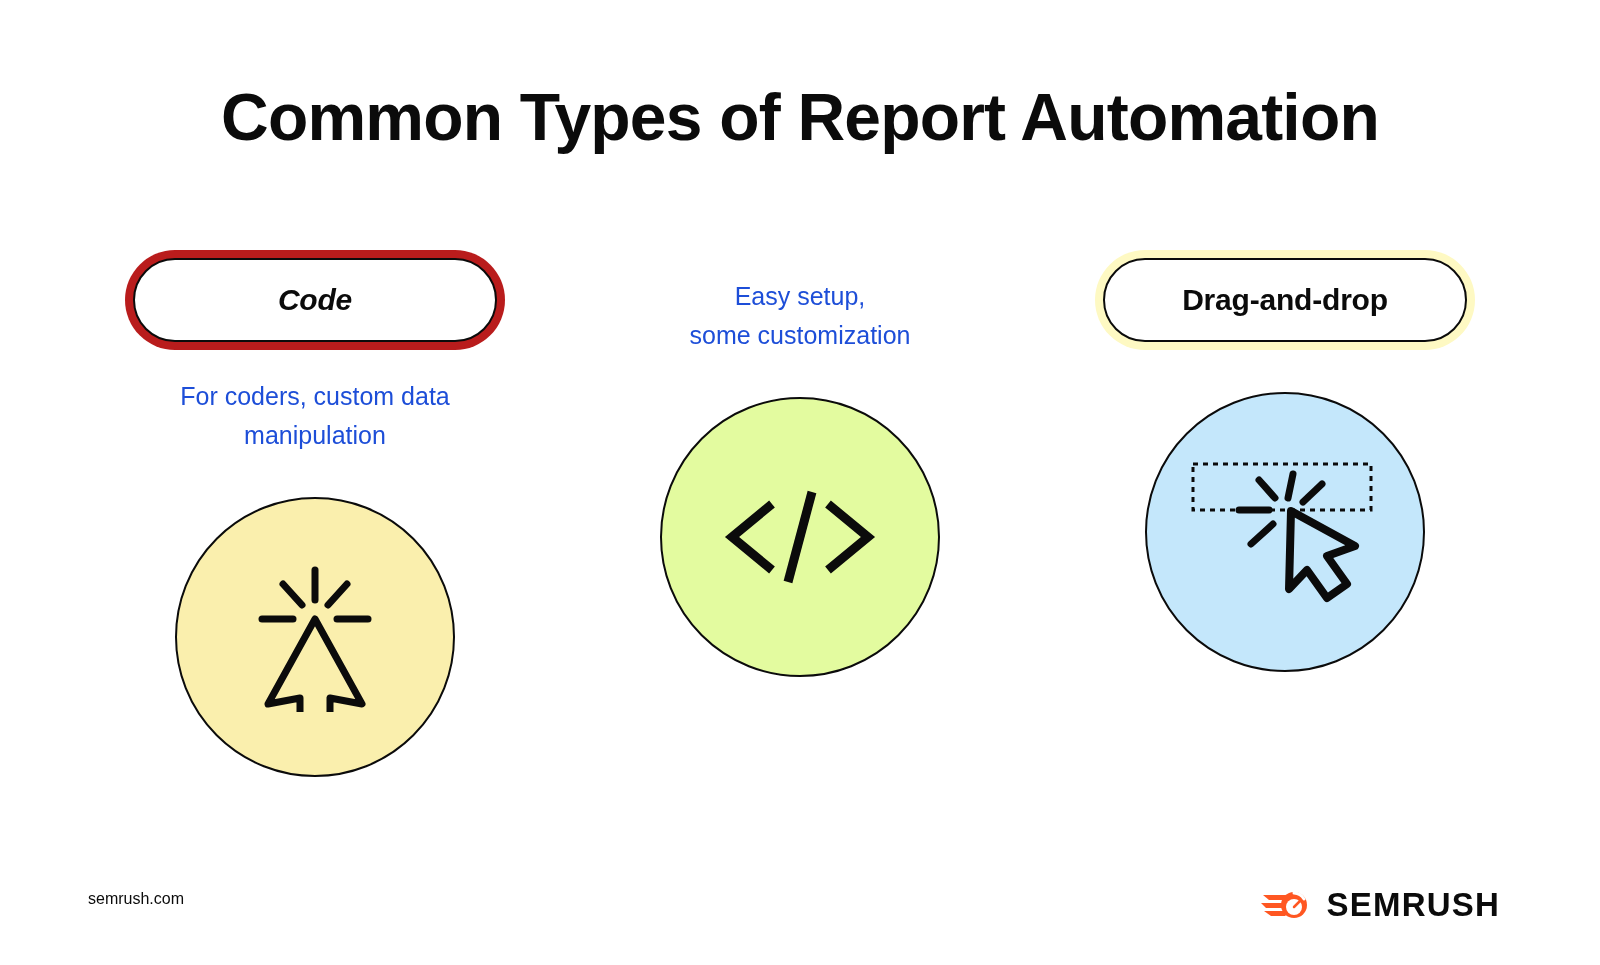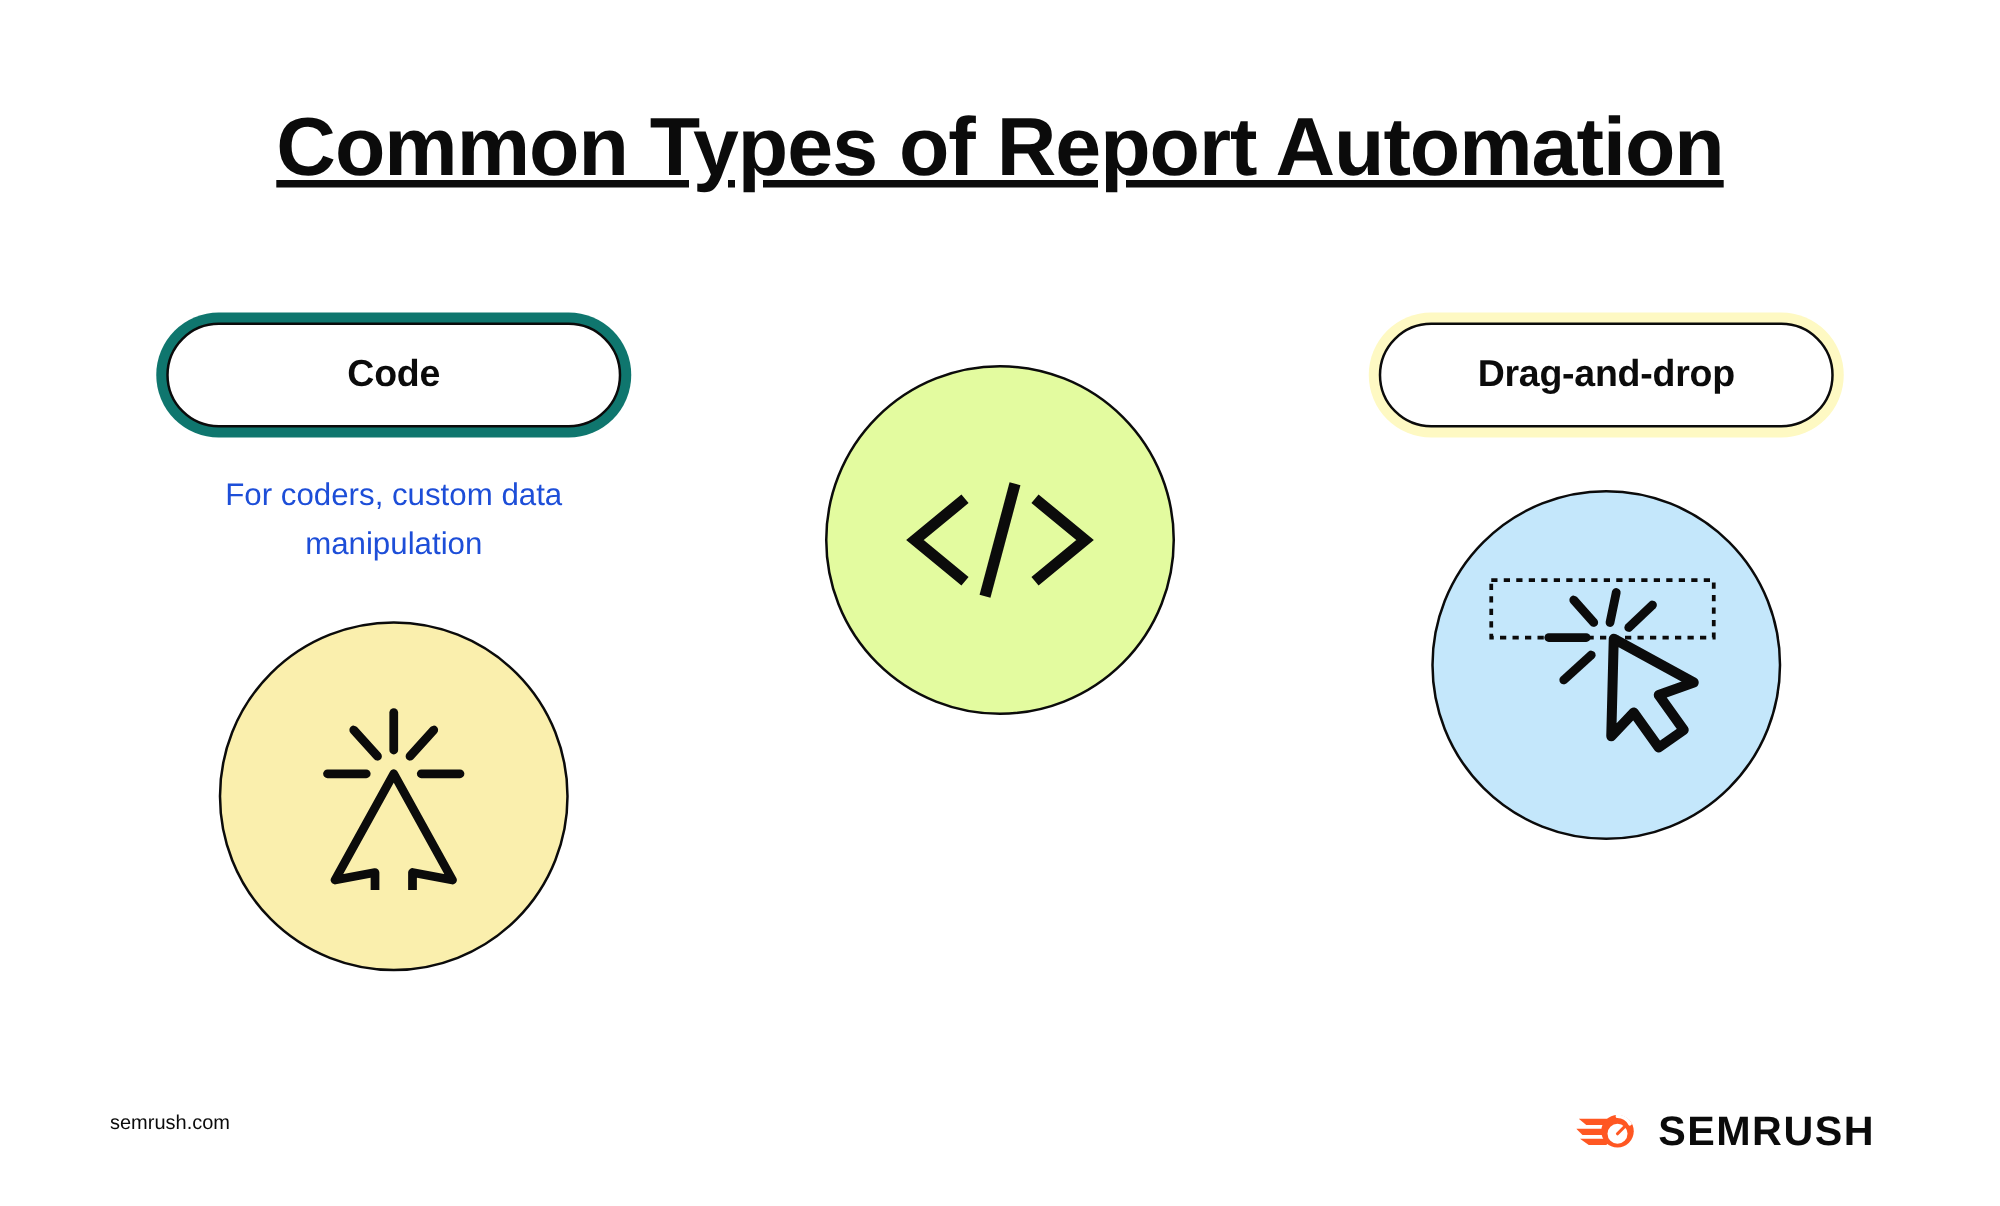--- a/index.html
+++ b/index.html
@@ -28,21 +28,20 @@
     left: 0;
     top: 78px;
     width: 1600px;
     text-align: center;
     font-size: 66px;
     line-height: 78px;
     font-weight: 700;
     letter-spacing: -0.8px;
     color: #0b0b0b;
     white-space: nowrap;
-    text-decoration: underline;
   }
 
   
   .columns {
     position: absolute;
     left: 100px;
     top: 250px;
     width: 1400px;
     display: flex;
     flex-direction: row;
@@ -139,21 +138,21 @@
 <body>
 
 <div class="canvas">
 
   <div class="title">Common Types of Report Automation</div>
 
   <div class="columns">
 
     <div class="column">
 
-      <div class="pill-wrap" style="background:#0f766e;">
+      <div class="pill-wrap" style="background:#b91c1c;font-style:italic;">
         <div class="pill">Code</div>
       </div>
 
       <div class="desc">For coders, custom data
 manipulation</div>
 
       <div class="circle" style="background:#FAEFAD;">
 
         <svg width="130" height="150" viewBox="0 0 130 150" fill="none">
           <g stroke="#0b0b0b" stroke-width="7" stroke-linecap="round">
@@ -164,20 +163,22 @@
             <line x1="118" y1="57" x2="87" y2="57"></line>
           </g>
           <path d="M65 57 L112 142 L80 136 L80 165 L50 165 L50 136 L18 142 Z" fill="none" stroke="#0b0b0b" stroke-width="7" stroke-linejoin="round" stroke-linecap="round"></path>
         </svg>
       </div>
     </div>
 
     <div class="column">
 
 
+      <div class="desc">Easy setup,
+some customization</div>
 
       <div class="circle" style="background:#E3FB9F;">
 
         <svg width="160" height="110" viewBox="0 0 160 110" fill="none">
           <g stroke="#0b0b0b" stroke-width="9" stroke-linecap="butt" stroke-linejoin="miter" fill="none">
             <polyline points="52,22 12,55 52,88"></polyline>
             <polyline points="108,22 148,55 108,88"></polyline>
             <line x1="92" y1="10" x2="68" y2="100"></line>
           </g>
         </svg>

